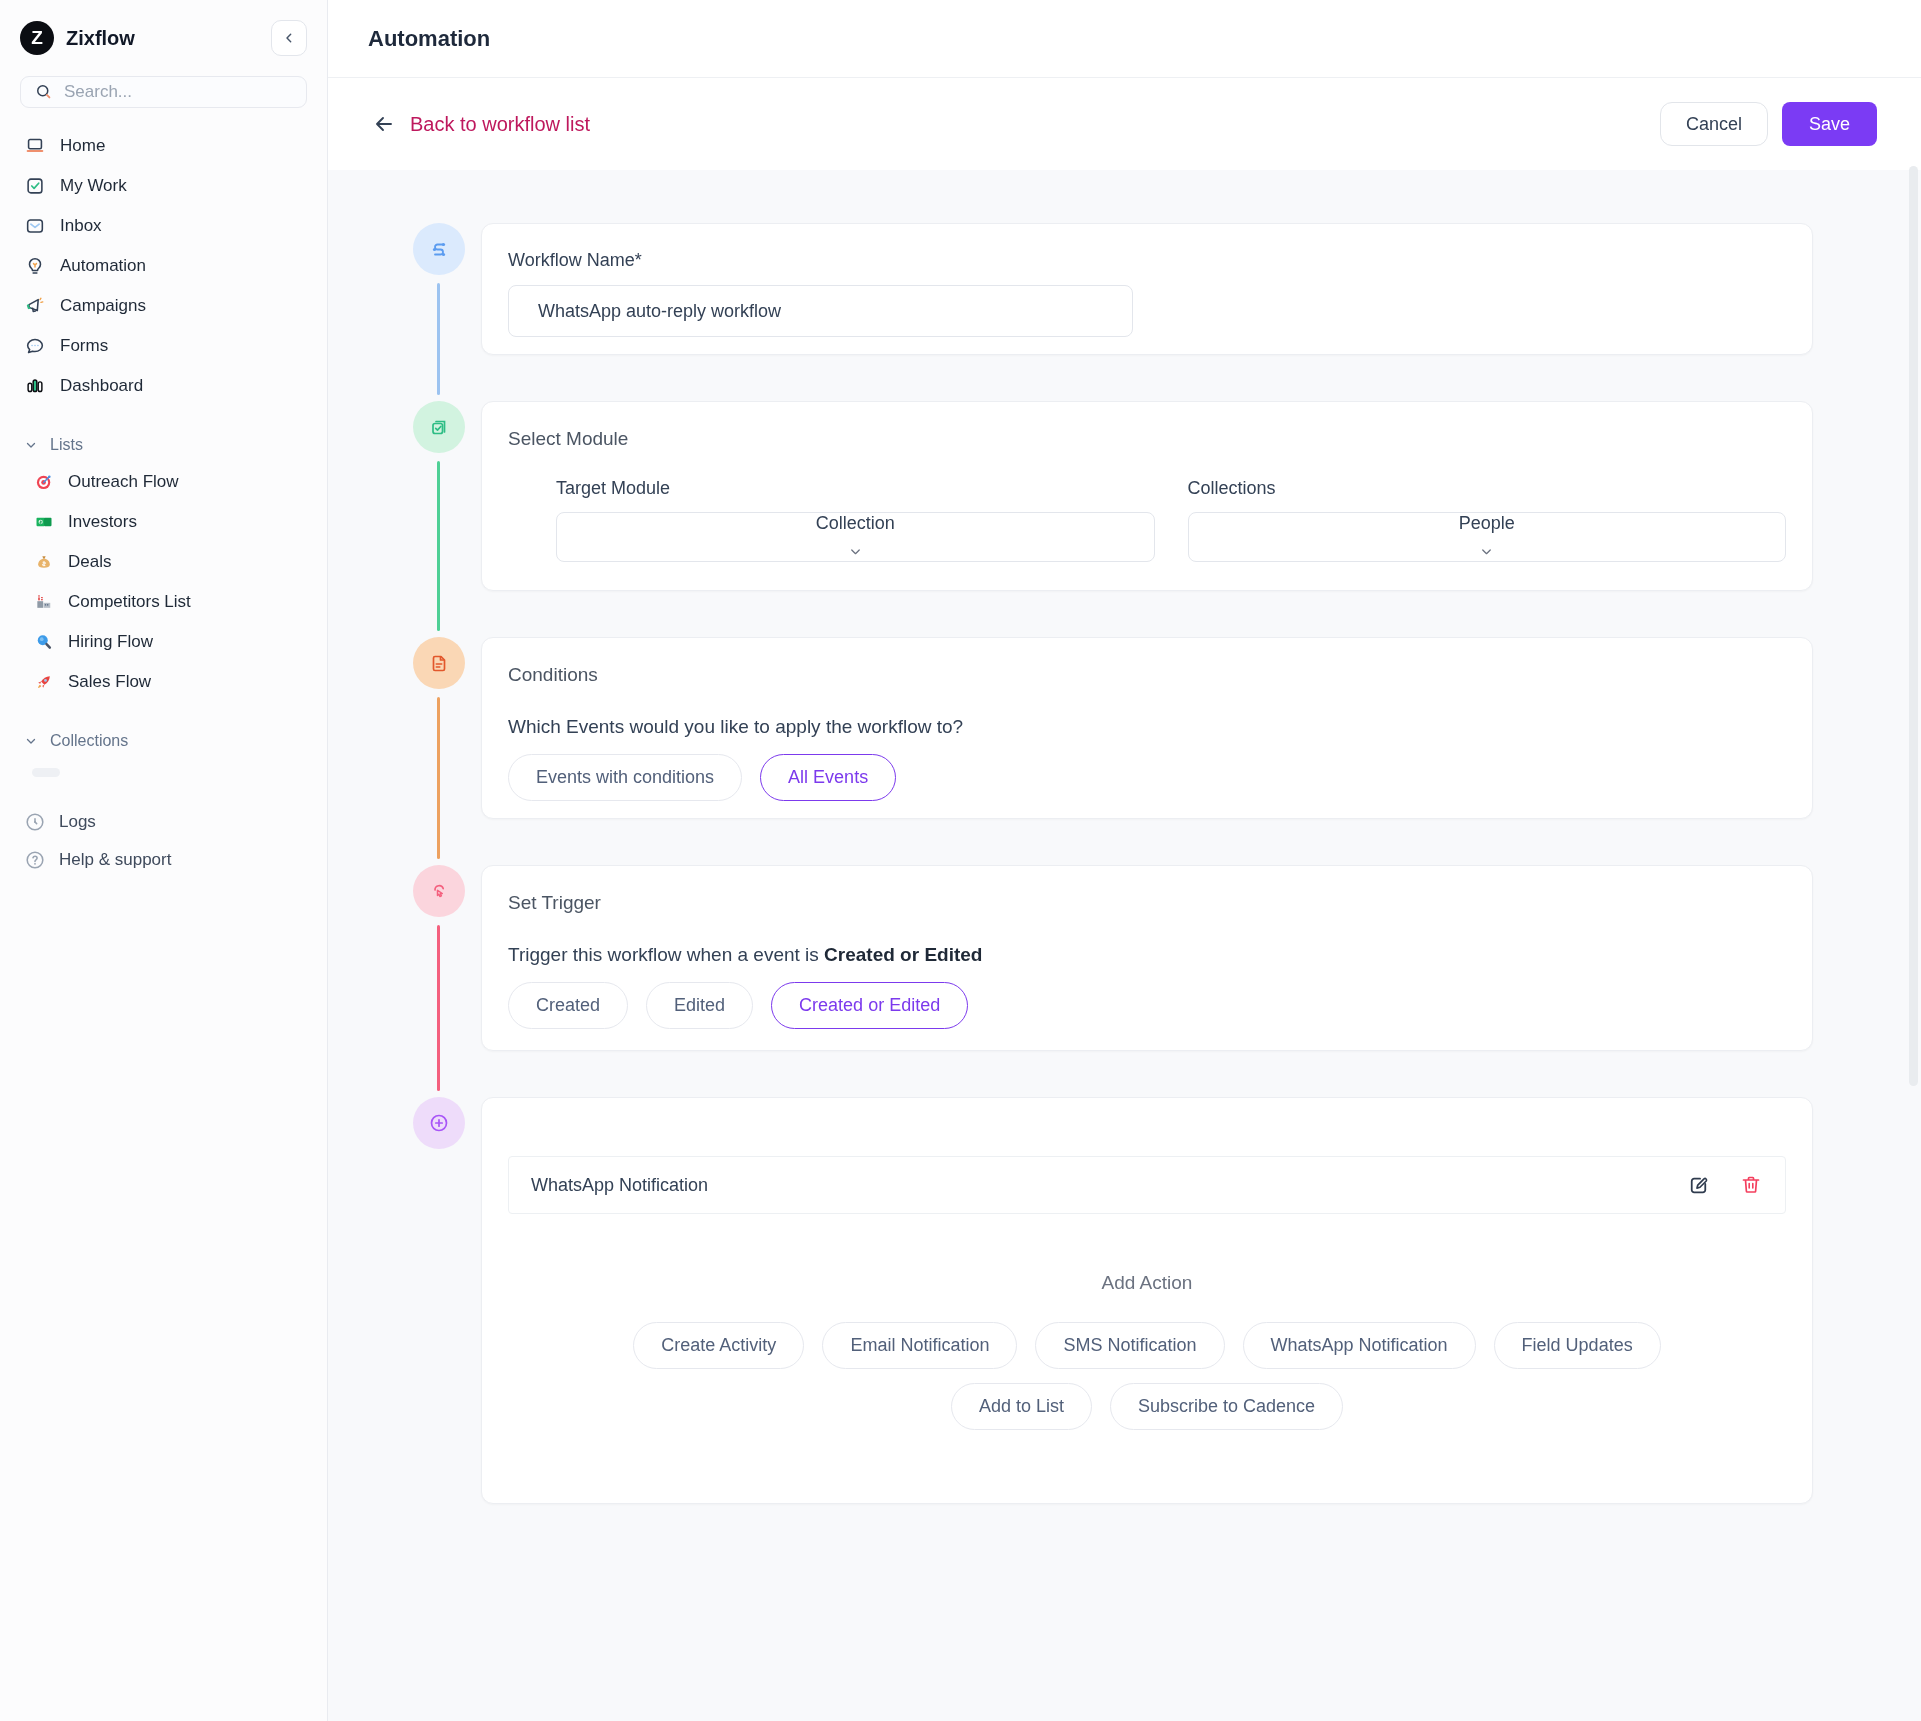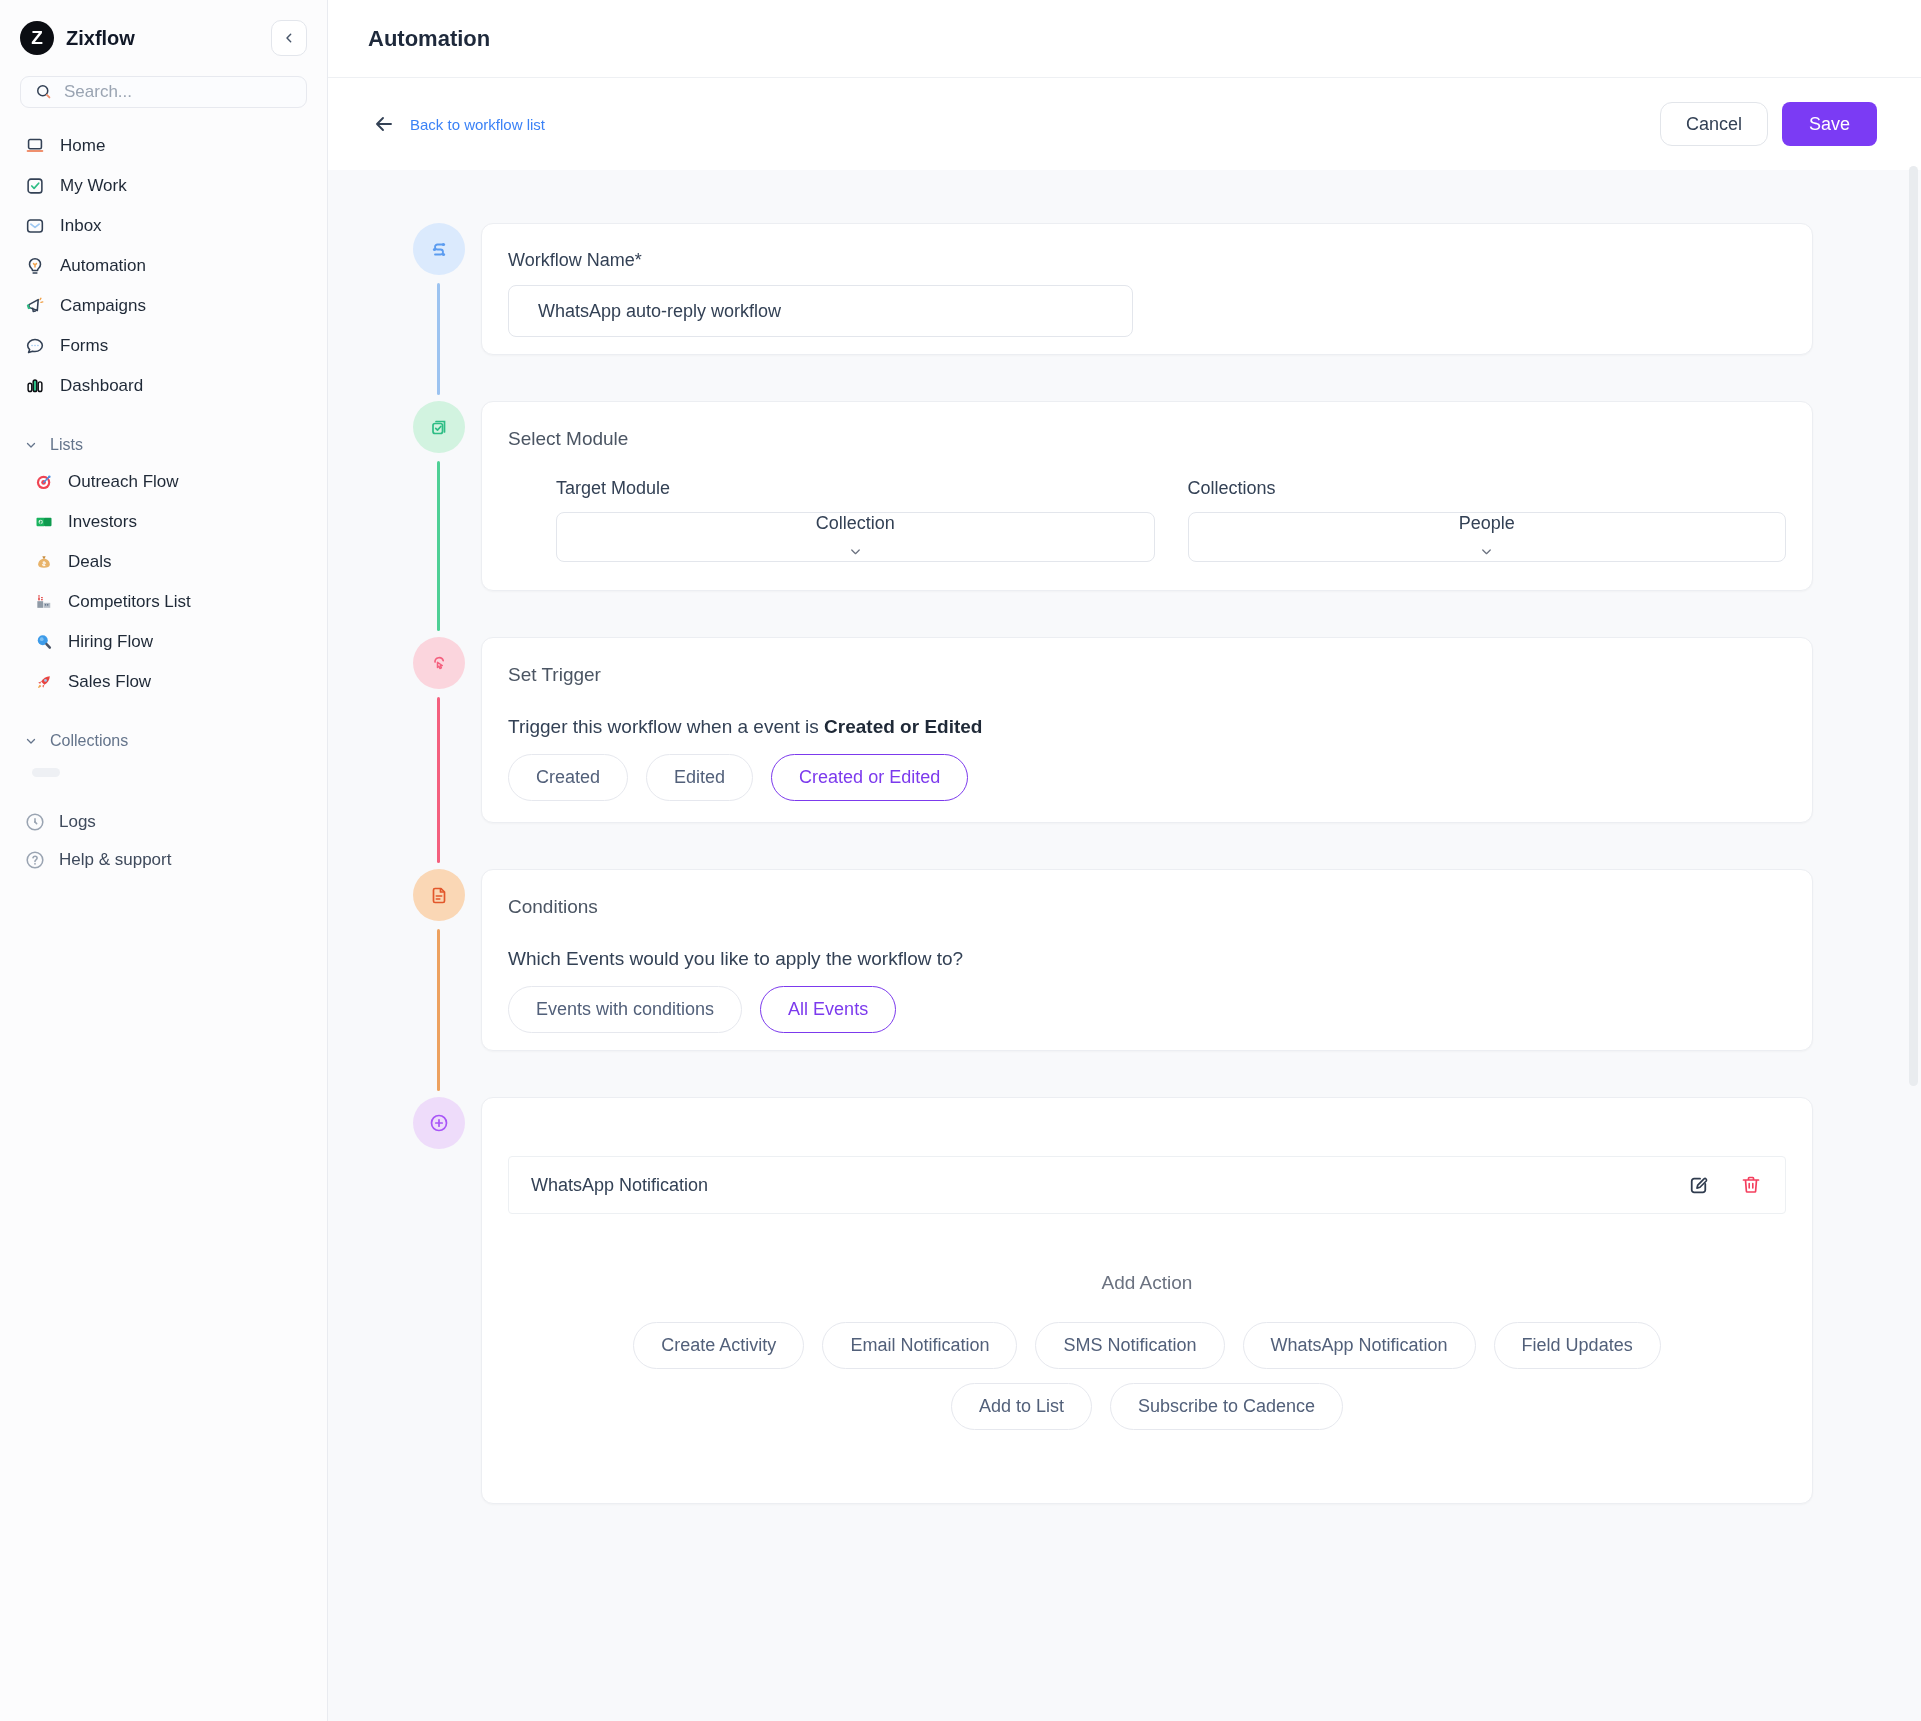--- a/index.html
+++ b/index.html
@@ -21,21 +21,21 @@
   .pill-divider { width:28px; height:9px; border-radius:5px; background:#eef0f4; margin:10px 0 0 12px; }
   .side-footer { margin-top:26px; }
   .foot-item { display:flex; align-items:center; gap:13px; height:38px; padding:0 4px; font-size:17px; color:#3f4a5c; cursor:pointer; }
   .ico { display:inline-flex; align-items:center; justify-content:center; flex-shrink:0; }
 
   
   .main { flex:1; display:flex; flex-direction:column; position:relative; }
   .page-header { height:78px; background:#fff; border-bottom:1px solid #eef0f3; display:flex; align-items:center; padding:0 40px; }
   .page-title { font-size:22px; font-weight:600; color:#1e293b; }
   .toolbar { height:92px; background:#fff; display:flex; align-items:center; padding:0 44px; }
-  .back-link { display:flex; align-items:center; gap:14px; font-size:15px; color:#3b82f6; cursor:pointer; }
+  .back-link { display:flex; align-items:center; gap:14px; font-size:20px; color:#be185d; cursor:pointer; }
   .toolbar-actions { margin-left:auto; display:flex; gap:14px; }
   .btn-cancel { height:44px; padding:0 25px; border:1px solid #e2e5ea; background:#fff; border-radius:12px; font-size:18px; color:#334155; cursor:pointer; font-family:"Liberation Sans",sans-serif; }
   .btn-save { height:44px; padding:0 27px; border:none; background:#7b3bf4; border-radius:8px; font-size:18px; color:#fff; cursor:pointer; font-family:"Liberation Sans",sans-serif; }
 
   .content { flex:1; background:#f8f9fb; padding-top:53px; overflow:hidden; }
   .step { display:flex; margin-left:85px; margin-bottom:46px; }
   .rail { width:52px; flex-shrink:0; position:relative; }
   .step-circle { width:52px; height:52px; border-radius:50%; display:flex; align-items:center; justify-content:center; }
   .rail .line { position:absolute; left:24px; top:60px; bottom:-40px; width:3px; border-radius:2px; }
   .card { width:1332px; margin-left:16px; background:#fff; border:1px solid #eceef2; border-radius:12px; box-shadow:0 1px 2px rgba(16,24,40,.03); padding:26px; }
@@ -355,58 +355,58 @@
                     </svg>
                   </span>
               </div>
             </div>
           </div>
         </div>
       </div>
 
       <div class="step">
         <div class="rail">
-          <div class="step-circle c-pink">
-            <svg width="24" height="24" viewBox="0 0 24 24" fill="none">
-                <path d="M8 11a4.2 4.2 0 0 1 8.2-1.4" stroke="#f4607e" stroke-width="1.7" stroke-linecap="round"></path>
-                <path d="M10.5 11.3v5.2l1.4-1.2 1 2.2 1.5-.7-1-2.1 1.9-.2-4.8-3.2z" stroke="#f4607e" stroke-width="1.5" stroke-linejoin="round"></path>
-              </svg>
-          </div>
-          <div class="line l-pink"></div>
-        </div>
-        <div class="card" style="height:186px;">
-          <div class="card-title">Set Trigger</div>
-          <div class="sentence">
-            <span>Trigger this workflow when a event is </span><span class="bold">Created or Edited</span>
-          </div>
-          <div class="pill-row">
-            <div class="pill">Created</div>
-            <div class="pill">Edited</div>
-            <div class="pill selected">Created or Edited</div>
-          </div>
-        </div>
-      </div>
-
-      <div class="step">
-        <div class="rail">
           <div class="step-circle c-orange">
             <svg width="24" height="24" viewBox="0 0 24 24" fill="none">
                 <path d="M8 5.5h6l3.5 3.5v9a1.5 1.5 0 0 1-1.5 1.5H8a1.5 1.5 0 0 1-1.5-1.5V7A1.5 1.5 0 0 1 8 5.5z" stroke="#e2572b" stroke-width="1.7" stroke-linejoin="round"></path>
                 <path d="M13.5 5.5V9H17" stroke="#e2572b" stroke-width="1.7" stroke-linejoin="round"></path>
                 <path d="M9.3 13h5.4M9.3 16h3.5" stroke="#e2572b" stroke-width="1.6" stroke-linecap="round"></path>
               </svg>
           </div>
           <div class="line l-orange"></div>
         </div>
         <div class="card" style="height:182px;">
           <div class="card-title">Conditions</div>
           <div class="sentence">Which Events would you like to apply the workflow to?</div>
           <div class="pill-row">
             <div class="pill">Events with conditions</div>
             <div class="pill selected">All Events</div>
+          </div>
+        </div>
+      </div>
+
+      <div class="step">
+        <div class="rail">
+          <div class="step-circle c-pink">
+            <svg width="24" height="24" viewBox="0 0 24 24" fill="none">
+                <path d="M8 11a4.2 4.2 0 0 1 8.2-1.4" stroke="#f4607e" stroke-width="1.7" stroke-linecap="round"></path>
+                <path d="M10.5 11.3v5.2l1.4-1.2 1 2.2 1.5-.7-1-2.1 1.9-.2-4.8-3.2z" stroke="#f4607e" stroke-width="1.5" stroke-linejoin="round"></path>
+              </svg>
+          </div>
+          <div class="line l-pink"></div>
+        </div>
+        <div class="card" style="height:186px;">
+          <div class="card-title">Set Trigger</div>
+          <div class="sentence">
+            <span>Trigger this workflow when a event is </span><span class="bold">Created or Edited</span>
+          </div>
+          <div class="pill-row">
+            <div class="pill">Created</div>
+            <div class="pill">Edited</div>
+            <div class="pill selected">Created or Edited</div>
           </div>
         </div>
       </div>
 
       <div class="step">
         <div class="rail">
           <div class="step-circle c-purple">
             <svg width="24" height="24" viewBox="0 0 24 24" fill="none">
                 <circle cx="12" cy="12" r="7.5" stroke="#a855f7" stroke-width="1.7"></circle>
                 <path d="M12 8.8v6.4M8.8 12h6.4" stroke="#a855f7" stroke-width="1.7" stroke-linecap="round"></path>

